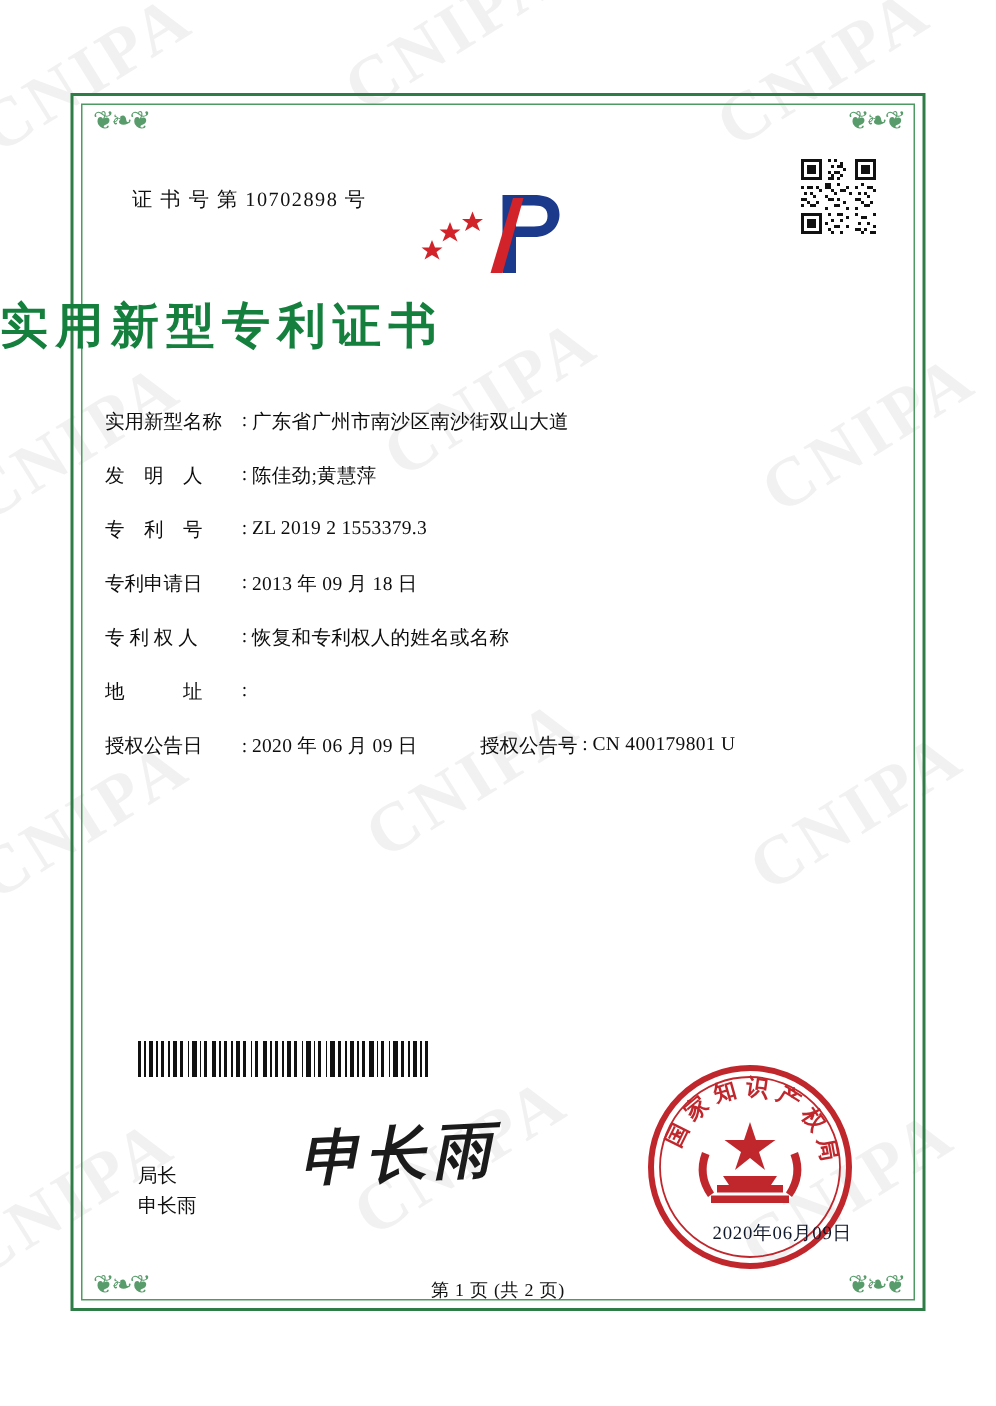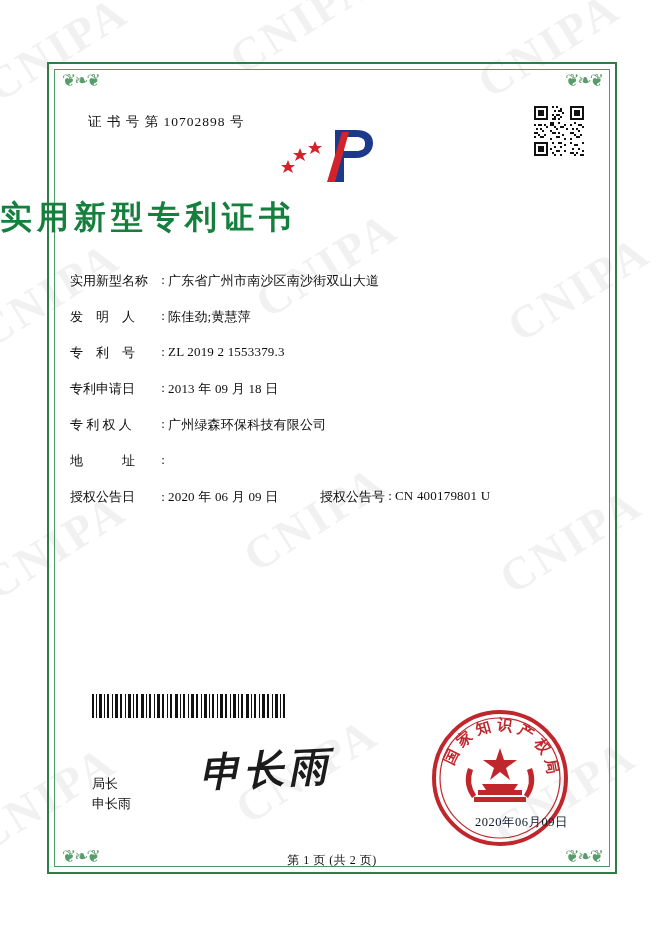--- a/index.html
+++ b/index.html
@@ -80,21 +80,21 @@
   }
   .orn-tl { left: 62px;  top: 72px; }
   .orn-tr { right: 62px; top: 72px; }
   .orn-bl { left: 62px;  bottom: 72px; }
   .orn-br { right: 62px; bottom: 72px; }
 
   
   .cert-no {
     position: absolute;
     left: 88px;
-    top: 113px;
+    top: 124px;
     font-size: 13.5px;
     color: #111;
     letter-spacing: 1px;
   }
   .qr {
     position: absolute;
     right: 78px;
     top: 104px;
     width: 54px;
     height: 54px;
@@ -414,21 +414,21 @@
 
     <div class="field-row">
       <div class="field-label">专利申请日</div>
       <div class="field-colon">:</div>
       <div class="field-value">2013 年 09 月 18 日</div>
     </div>
 
     <div class="field-row">
       <div class="field-label">专 利 权 人</div>
       <div class="field-colon">:</div>
-      <div class="field-value">广州绿森环保科技有限公司</div>
+      <div class="field-value">恢复和专利权人的姓名或名称</div>
     </div>
 
     <div class="field-row">
       <div class="field-label">地　　　址</div>
       <div class="field-colon">:</div>
     </div>
 
     <div class="field-row">
       <div class="two-col" style="width:100%">
         <div class="left">

